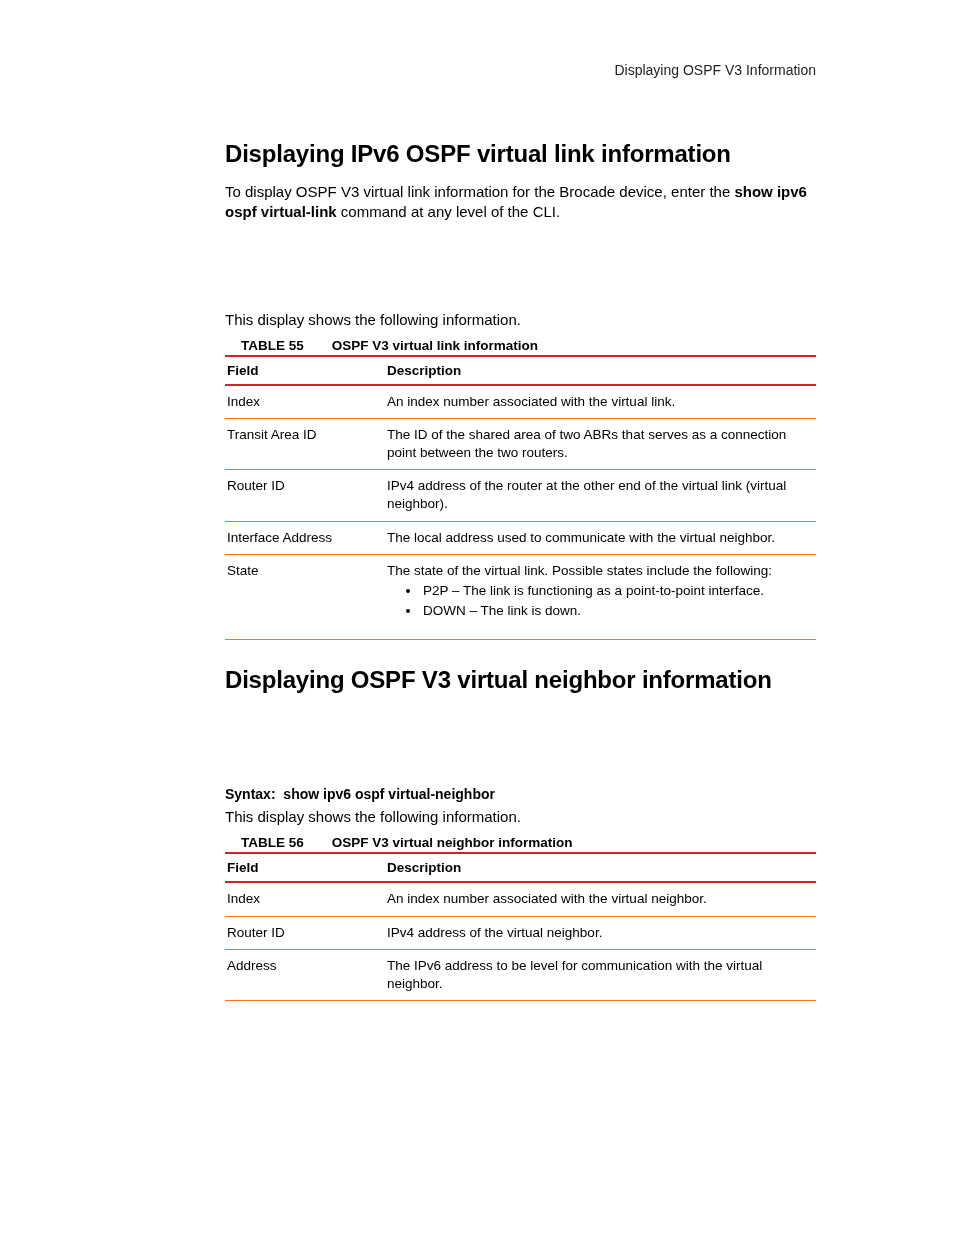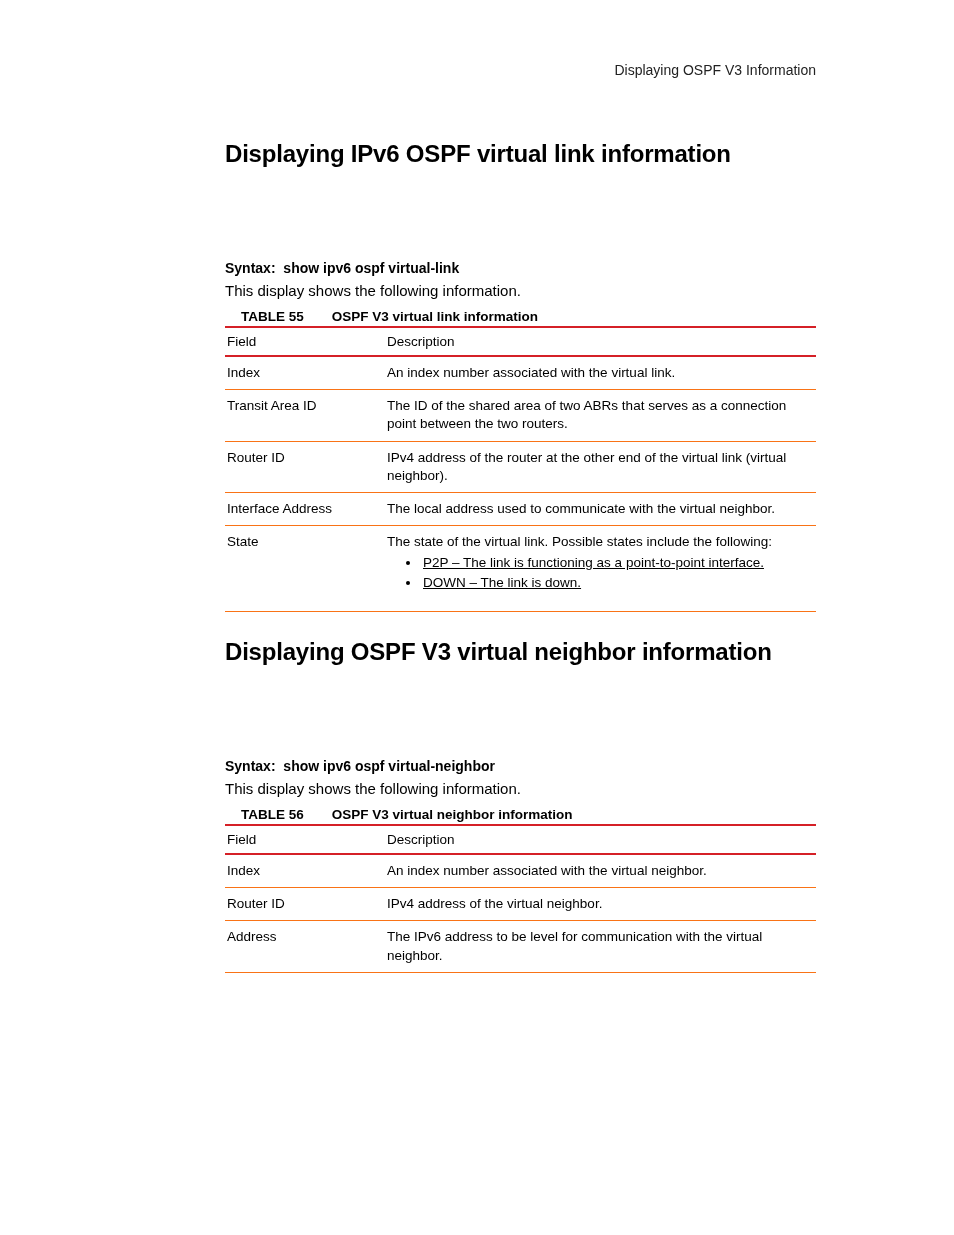--- a/index.html
+++ b/index.html
@@ -65,60 +65,58 @@
   table.info {
     width: 100%;
     border-collapse: collapse;
     font-size: 13.5px;
     margin-bottom: 26px;
   }
   table.info thead th {
     text-align: left;
     font-family: "Arial Narrow", Arial, sans-serif;
     font-stretch: condensed;
-    font-weight: 400;
+    font-weight: 700;
     padding: 6px 6px 6px 2px;
     border-top: 2px solid #d52027;
     border-bottom: 2px solid #d52027;
   }
   table.info tbody td {
     vertical-align: top;
     padding: 7px 6px 7px 2px;
     border-bottom: 1px solid #f97316;
     line-height: 1.35;
   }
   table.info tbody td.col-field {
     width: 152px;
   }
   ul.bullets {
     margin: 2px 0 12px 0;
     padding-left: 34px;
-    text-decoration: underline;
   }
   ul.bullets li {
     margin: 0 0 2px 0;
     padding-left: 2px;
   }
 </style>
 </head>
 <body>
 
 <div class="page">
 
   <div class="running-header">Displaying OSPF V3 Information</div>
 
   <h1>Displaying IPv6 OSPF virtual link information</h1>
 
+  <p class="intro">
+    <span>To display OSPF V3 virtual link information for the Brocade device, enter the </span><span class="bold">show ipv6 ospf virtual-link</span><span> command at any level of the CLI.</span>
+  </p>
 
   <div class="gap-medium"></div>
 
-  <p class="syntax-line">
-    <span>Syntax:</span>&nbsp;
-    <span>show ipv6 ospf virtual-link</span>
-  </p>
 
   <p class="lead">This display shows the following information.</p>
 
   <div class="table-caption">
     <span class="cap-label">TABLE 55</span><span class="cap-title">OSPF V3 virtual link information</span>
   </div>
 
   <table class="info">
     <thead>
       <tr>

